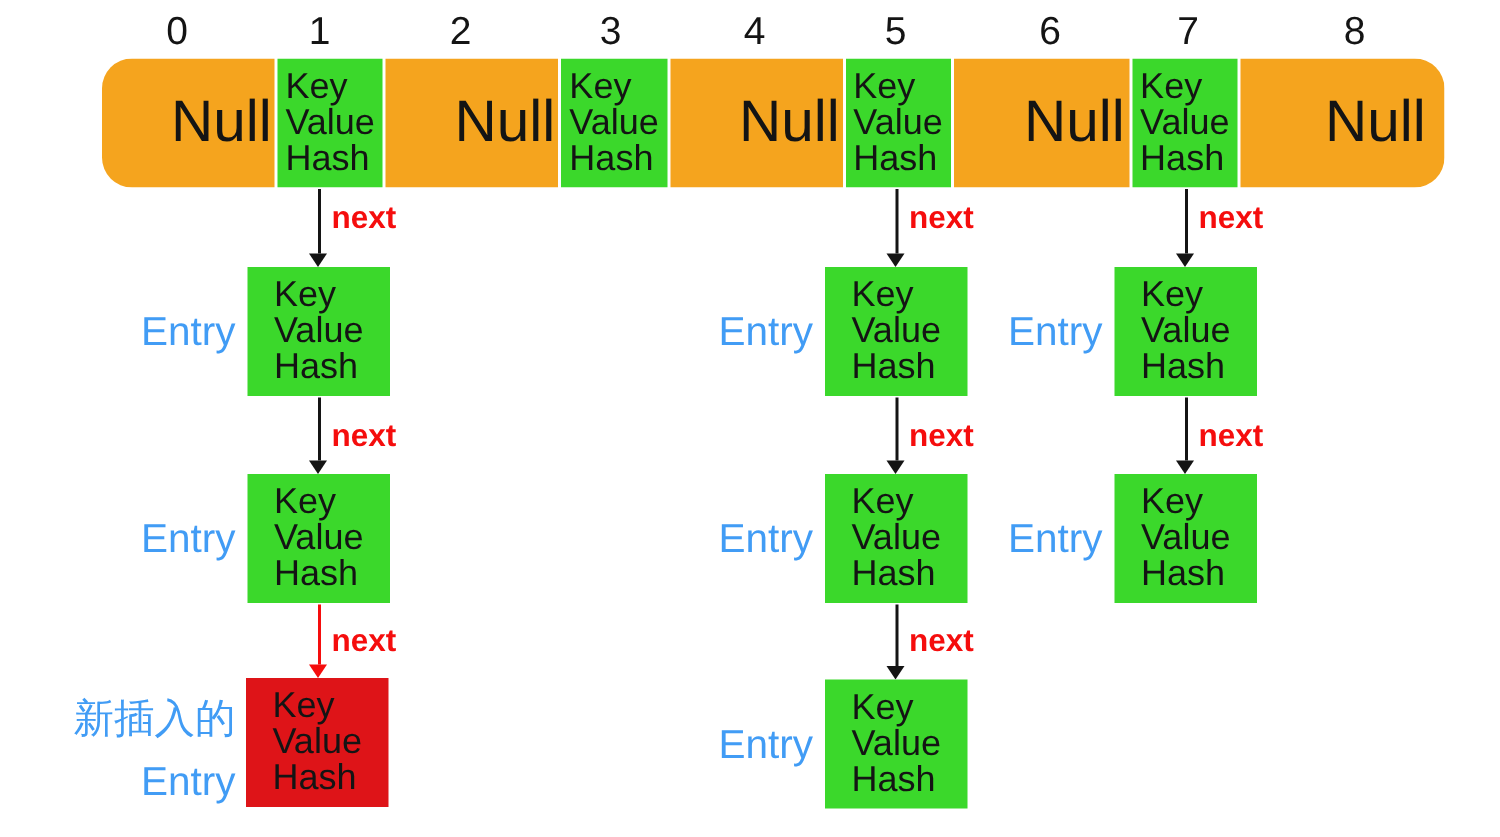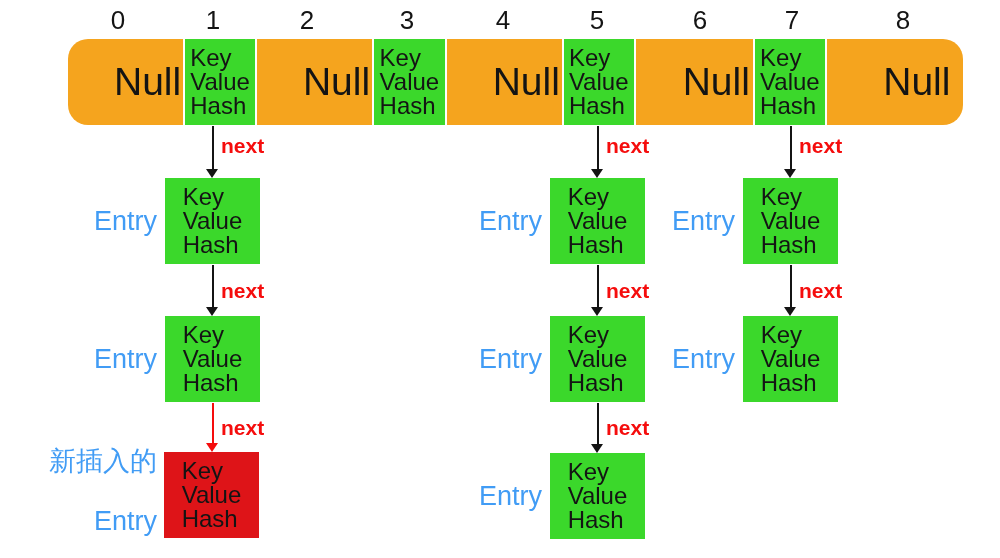--- a/index.html
+++ b/index.html
@@ -130,21 +130,21 @@
       <div>Key</div>
       <div>Value</div>
       <div>Hash</div>
     </div>
   </div>
 
   <div class="aline red" style="left:212px;top:403px;height:40px"></div>
   <div class="ahead red" style="left:206px;top:443px"></div>
   <span class="next" style="left:221px;top:416px">next</span>
 
-  <span class="new-lbl" style="top:443px">新插入的</span>
+  <span class="new-lbl" style="top:461px">新插入的</span>
   <span class="new-lbl" style="top:506px">Entry</span>
   <div class="box red" style="left:164px;top:452px">
     <div class="kvh">
       <div>Key</div>
       <div>Value</div>
       <div>Hash</div>
     </div>
   </div>
 
   <div class="aline" style="left:597px;top:126px;height:43px"></div>

